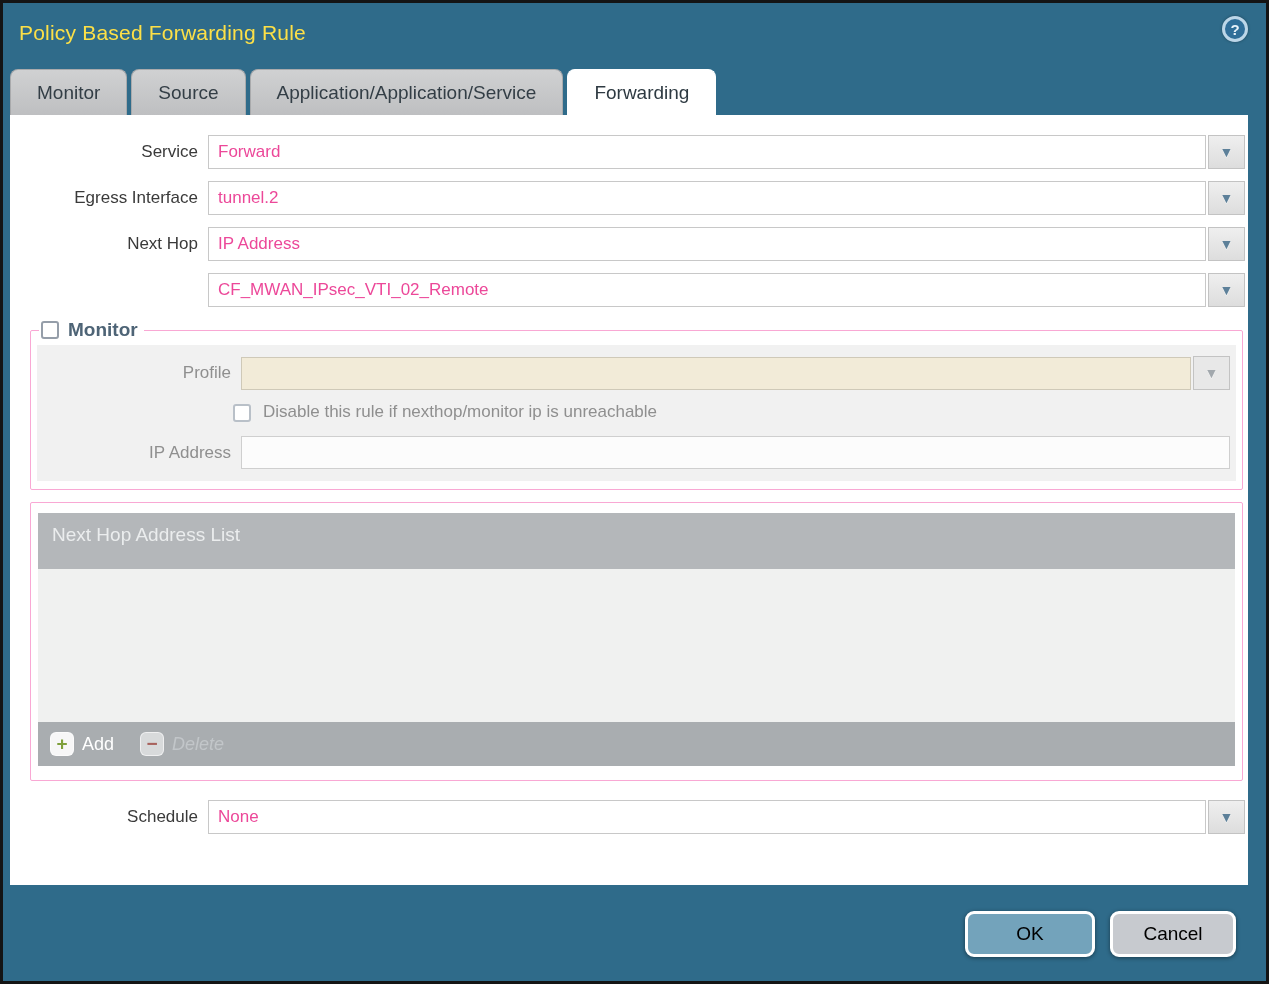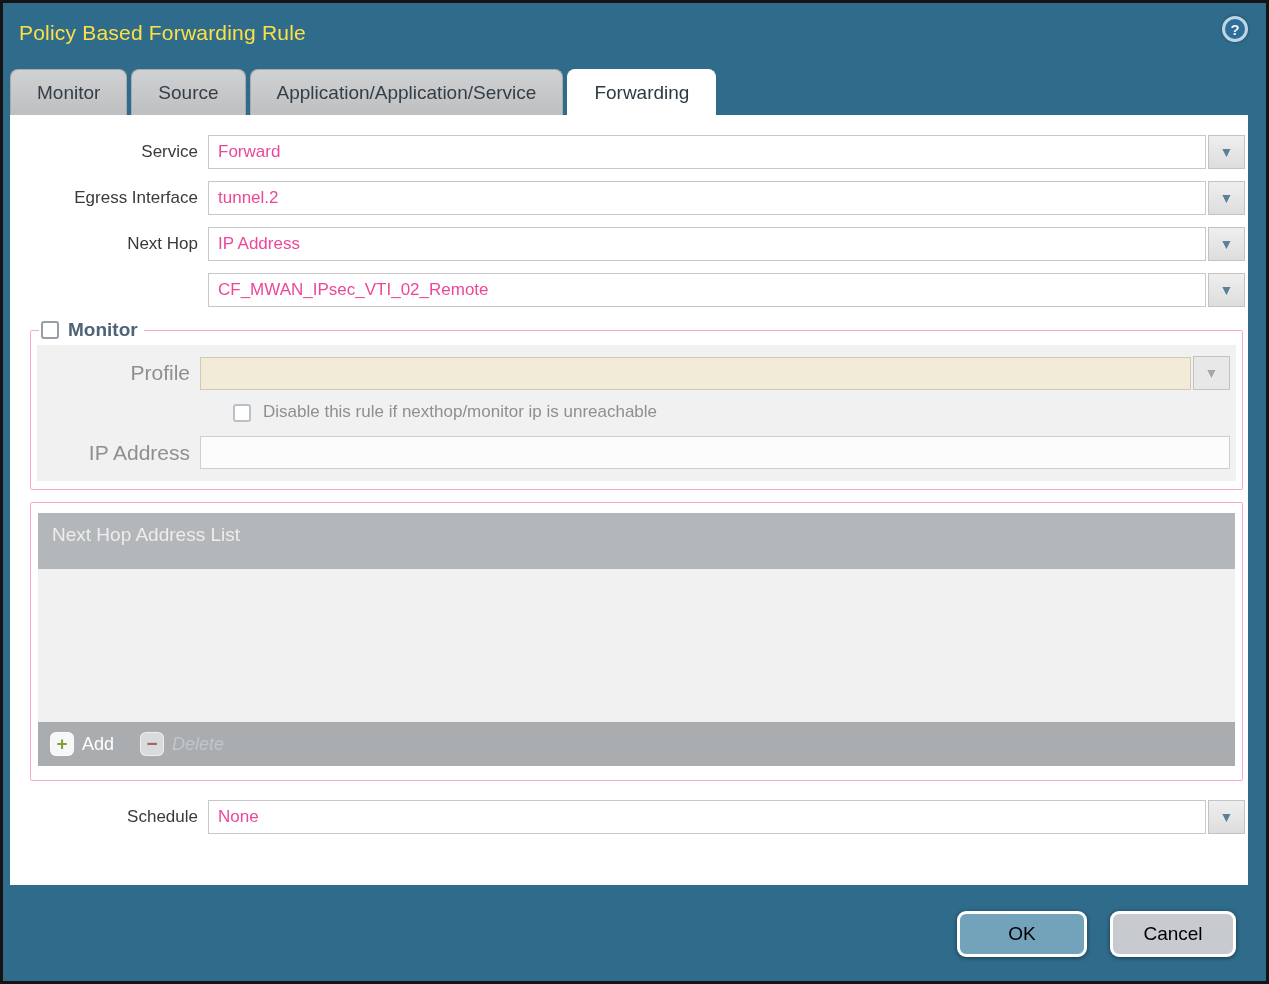--- a/index.html
+++ b/index.html
@@ -88,22 +88,22 @@
     width:18px; height:18px; flex:none;
     background:#ffffff; border:2px solid #959ea9; border-radius:3px;
     cursor:pointer;
   }
   .checkbox.light { border-color:#b9c0c8; }
 
   .monitor-panel { background:#f1f1f1; padding:11px 6px 12px 0; }
   .monitor-row { display:flex; align-items:center; margin-bottom:10px; }
   .monitor-row:last-child { margin-bottom:0; }
   .monitor-label {
-    width:163px; text-align:right; padding-right:10px;
-    color:#8f8f8f; font-size:21px; flex:none;
+    width:204px; text-align:right; padding-right:10px;
+    color:#8f8f8f; font-size:17px; flex:none;
   }
   .profile-value {
     flex:1; height:33px;
     background:#f2ebd8; border:1px solid #cfc9b8;
   }
   .disable-row { display:flex; align-items:flex-end; gap:12px; margin:12px 0 14px 196px; }
   .disable-text { color:#8f8f8f; font-size:17px; }
   .ip-input {
     flex:1; height:33px;
     background:#fcfcfc; border:1px solid #cfcfcf;
@@ -131,21 +131,21 @@
   .tbl-btn.add .icon-box { color:#7fa03c; }
   .tbl-btn.add .tbl-label { color:#ffffff; font-size:18px; }
   .tbl-btn.delete .icon-box { background:rgba(255,255,255,.55); color:#a8625d; }
   .tbl-btn.delete .tbl-label { color:#c2c6c9; font-size:18px;font-style:italic; }
 
   .schedule-row { margin-top:19px; }
 
   
   .footer-btns {
     position:absolute; right:30px; bottom:24px;
-    display:flex; gap:23px;
+    display:flex; gap:15px;
   }
   .btn {
     height:46px; border-radius:9px;
     border:3px solid #ffffff;
     font-size:19px; color:#000;
     display:flex; align-items:center; justify-content:center;
     cursor:pointer;
     box-shadow:0 1px 4px rgba(0,0,0,.45);
     font-family:"Liberation Sans", sans-serif;
   }

